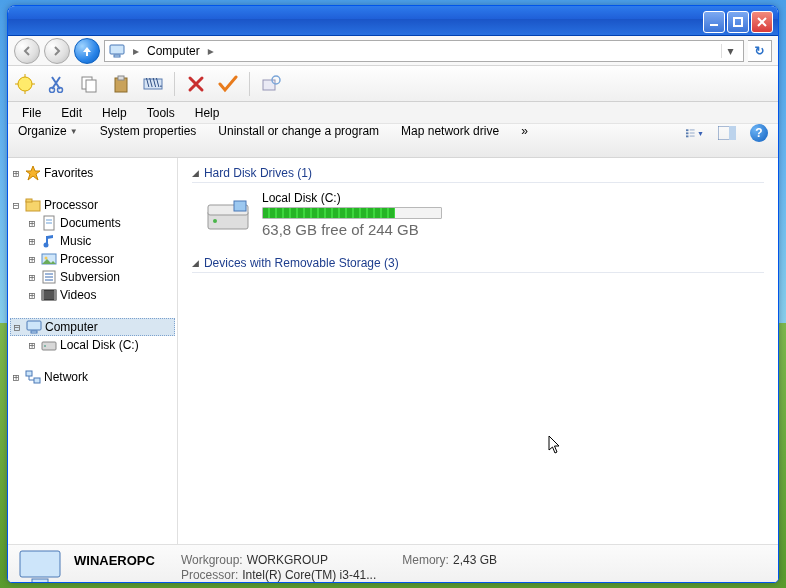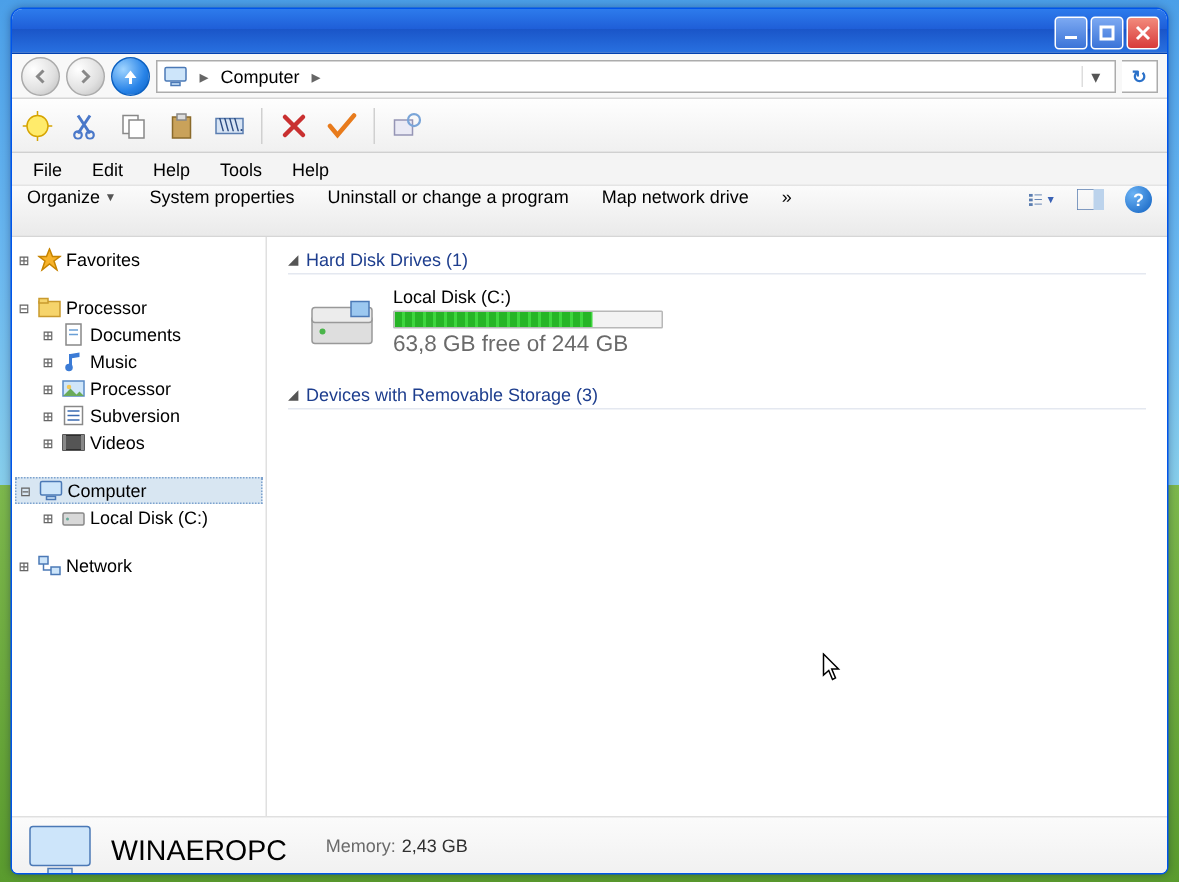--- a/index.html
+++ b/index.html
@@ -53,21 +53,21 @@
 .drive-ic { width:44px; height:36px; }
 .drive-info { display:flex; flex-direction:column; gap:2px; }
 .drv-name { font-size:12px; }
 .bar { width:180px; height:12px; border:1px solid #b8b8b8; background:#f3f3f3; border-radius:1px; overflow:hidden; }
 .bar-fill { height:100%; background:repeating-linear-gradient(90deg,#26b526 0 5px,#3ed63e 5px 7px); }
 .drv-free { color:#6a6a6a; font-size:15px; }
 
 .details { height:46px; border-top:1px solid #e0e0e0; background:linear-gradient(to bottom,#fbfbfb,#efefef); display:flex; align-items:center; padding:4px 10px; gap:12px; }
 .det-ic { width:44px; height:38px; }
 .det-txt { display:flex; gap:26px; align-items:flex-start; }
-.det-name { font-weight:normal; font-size:19px; }
+.det-name { font-weight:bold; font-size:13px; }
 .det-col { display:flex; flex-direction:column; gap:1px; font-size:11px; }
 .det-lbl { color:#6a6a6a; }
 .det-val { color:#303030; }
 .det-row { display:flex; gap:4px; }
 
 .cursor { position:absolute; left:548px; top:435px; width:14px; height:20px; pointer-events:none; }
 
 
 .star-ic{fill:#f7b32b;stroke:#c78400;}
 .fld-ic{fill:#f6d46b;stroke:#c99a2e;}
@@ -347,20 +347,30 @@
    <svg class="det-ic comp-svg" viewBox="0 0 44 38">
         <rect x="2" y="2" width="40" height="26" rx="2"></rect>
         <rect x="14" y="30" width="16" height="6" fill="#9bb8d6" stroke="#4b79b6"></rect>
       </svg>
    <div class="det-txt">
      <div class="det-col">
        <span class="det-name">WINAEROPC</span>
      </div>
      <div class="det-col">
        <div class="det-row">
+            <span class="det-lbl">Workgroup:</span>
+            <span class="det-val">WORKGROUP</span>
+          </div>
+       <div class="det-row">
+            <span class="det-lbl">Processor:</span>
+            <span class="det-val">Intel(R) Core(TM) i3-41...</span>
+          </div>
+     </div>
+     <div class="det-col">
+       <div class="det-row">
             <span class="det-lbl">Memory:</span>
             <span class="det-val">2,43 GB</span>
           </div>
      </div>
    </div>
  </div>
 
 </div>
 
 <svg class="cursor" viewBox="0 0 14 20">

